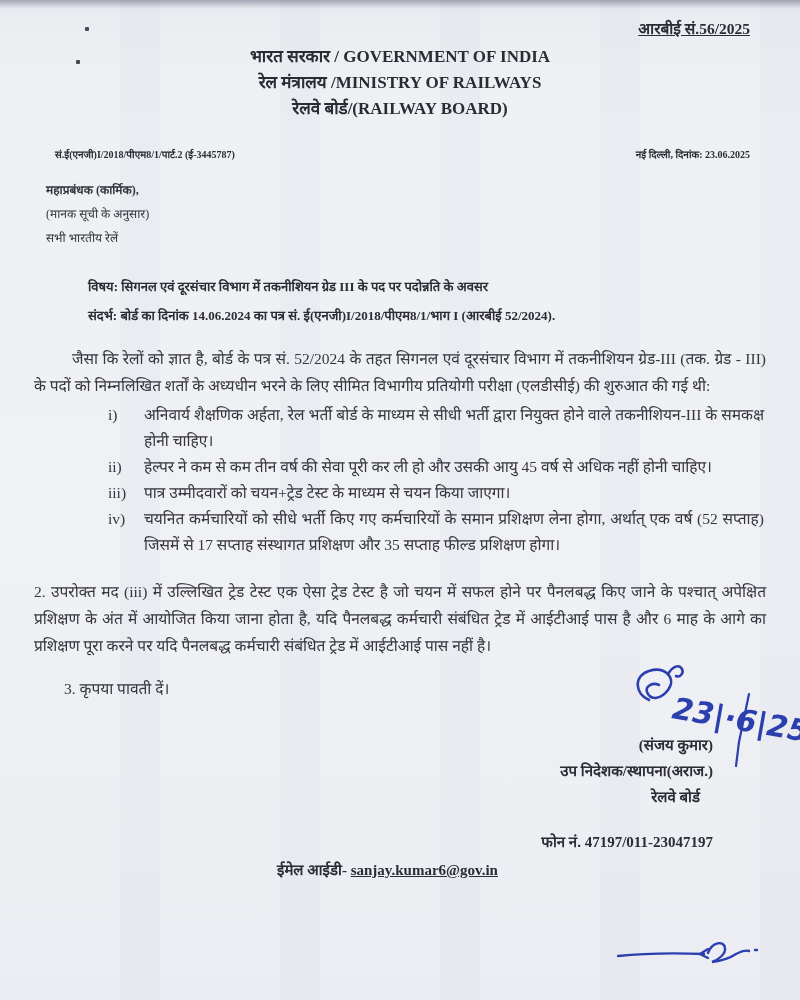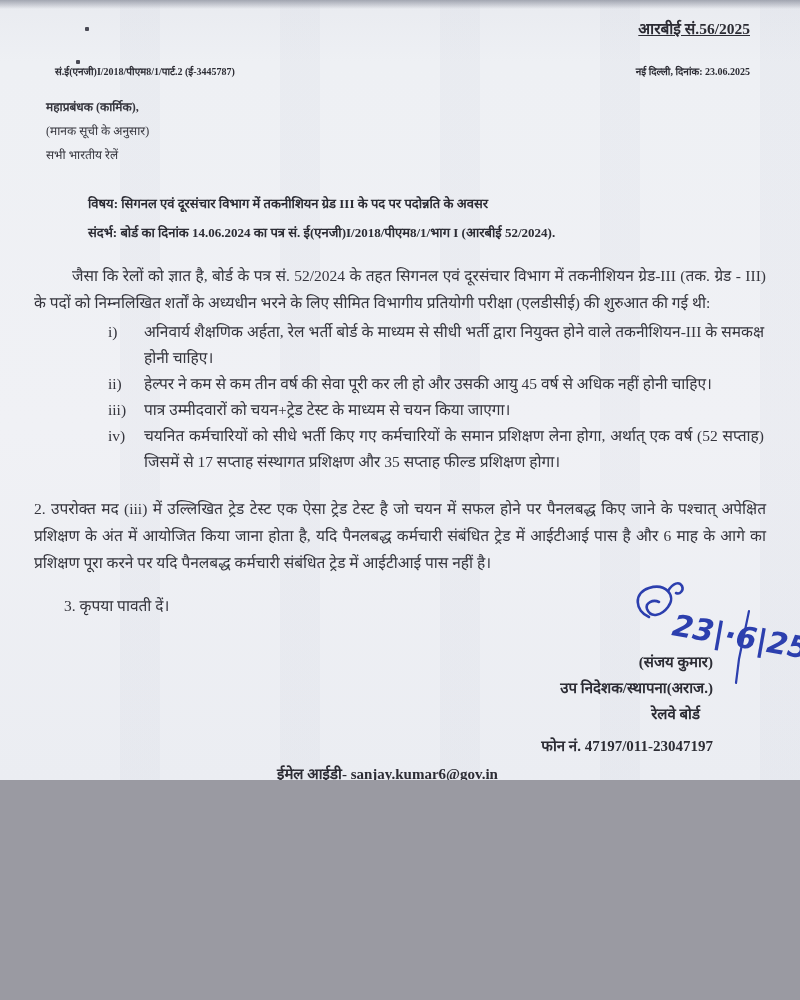--- a/index.html
+++ b/index.html
@@ -1,18 +1,18 @@
 <!DOCTYPE html>
 <html><head>
 <meta charset="utf-8">
 <style>
   html,body{margin:0;padding:0;background:#9a9aa2;}
   .page{
     position:relative;
-    width:800px;height:780px;
+    width:800px;height:1000px;
     margin:0 auto;
     background:
       repeating-linear-gradient(90deg, rgba(255,255,255,0) 0 120px, rgba(190,195,210,0.10) 120px 160px),
       linear-gradient(180deg,#e9ebf0 0%, #eef0f4 8%, #f0f1f5 55%, #ebedf2 100%);
     color:#35353d;
     font-family:"Liberation Serif","DejaVu Serif",serif;
     font-size:15.5px;
     overflow:hidden;
   }
   .top-shadow{position:absolute;top:0;left:0;width:100%;height:9px;
@@ -43,39 +43,44 @@
   .cond{display:flex;line-height:26px;text-align:justify;}
   .cond .marker{flex:0 0 36px;}
   .cond .litext{flex:1;text-align:justify;}
   .para2{margin-top:20px;line-height:27px;}
   .para3{margin-top:16px;padding-left:64px;line-height:27px;}
 
   .sig-area{margin-top:30px;text-align:right;font-size:15px;line-height:26px;color:#2c2c34;}
   .sig-name{position:relative;font-weight:bold;padding-right:87px;}
   .sig-designation{font-weight:bold;padding-right:87px;}
   .sig-org{font-weight:bold;padding-right:100px;}
-  .sig-phone{font-weight:bold;padding-right:87px;margin-top:6px;}
+  .sig-phone{font-weight:bold;padding-right:87px;margin-top:19px;}
   .sig-email{font-weight:bold;padding-right:25px;margin-top:2px;text-align:center;}
   .sig-email .email{text-decoration:underline;}
 
   .signature-svg{position:absolute;right:-12px;top:-72px;overflow:visible;pointer-events:none;}
   .squiggle-svg{position:absolute;left:612px;top:934px;}
 </style>
 </head>
 <body>
 
 <div class="page">
   <div class="top-shadow"></div>
   <div class="speck s1"></div>
   <div class="speck s2"></div>
 
   <div class="rbe">
     <span>आरबीई सं.56/2025</span>
   </div>
 
+  <div class="header">
+    <div>भारत सरकार / GOVERNMENT OF INDIA</div>
+    <div>रेल मंत्रालय /MINISTRY OF RAILWAYS</div>
+    <div>रेलवे बोर्ड/(RAILWAY BOARD)</div>
+  </div>
 
   <div class="meta">
     <span>सं.ई(एनजी)I/2018/पीएम8/1/पार्ट.2 (ई-3445787)</span>
     <span>नई दिल्ली, दिनांक: 23.06.2025</span>
   </div>
 
   <div class="addressee">
     <div class="first">महाप्रबंधक (कार्मिक),</div>
     <div>(मानक सूची के अनुसार)</div>
     <div>सभी भारतीय रेलें</div>

